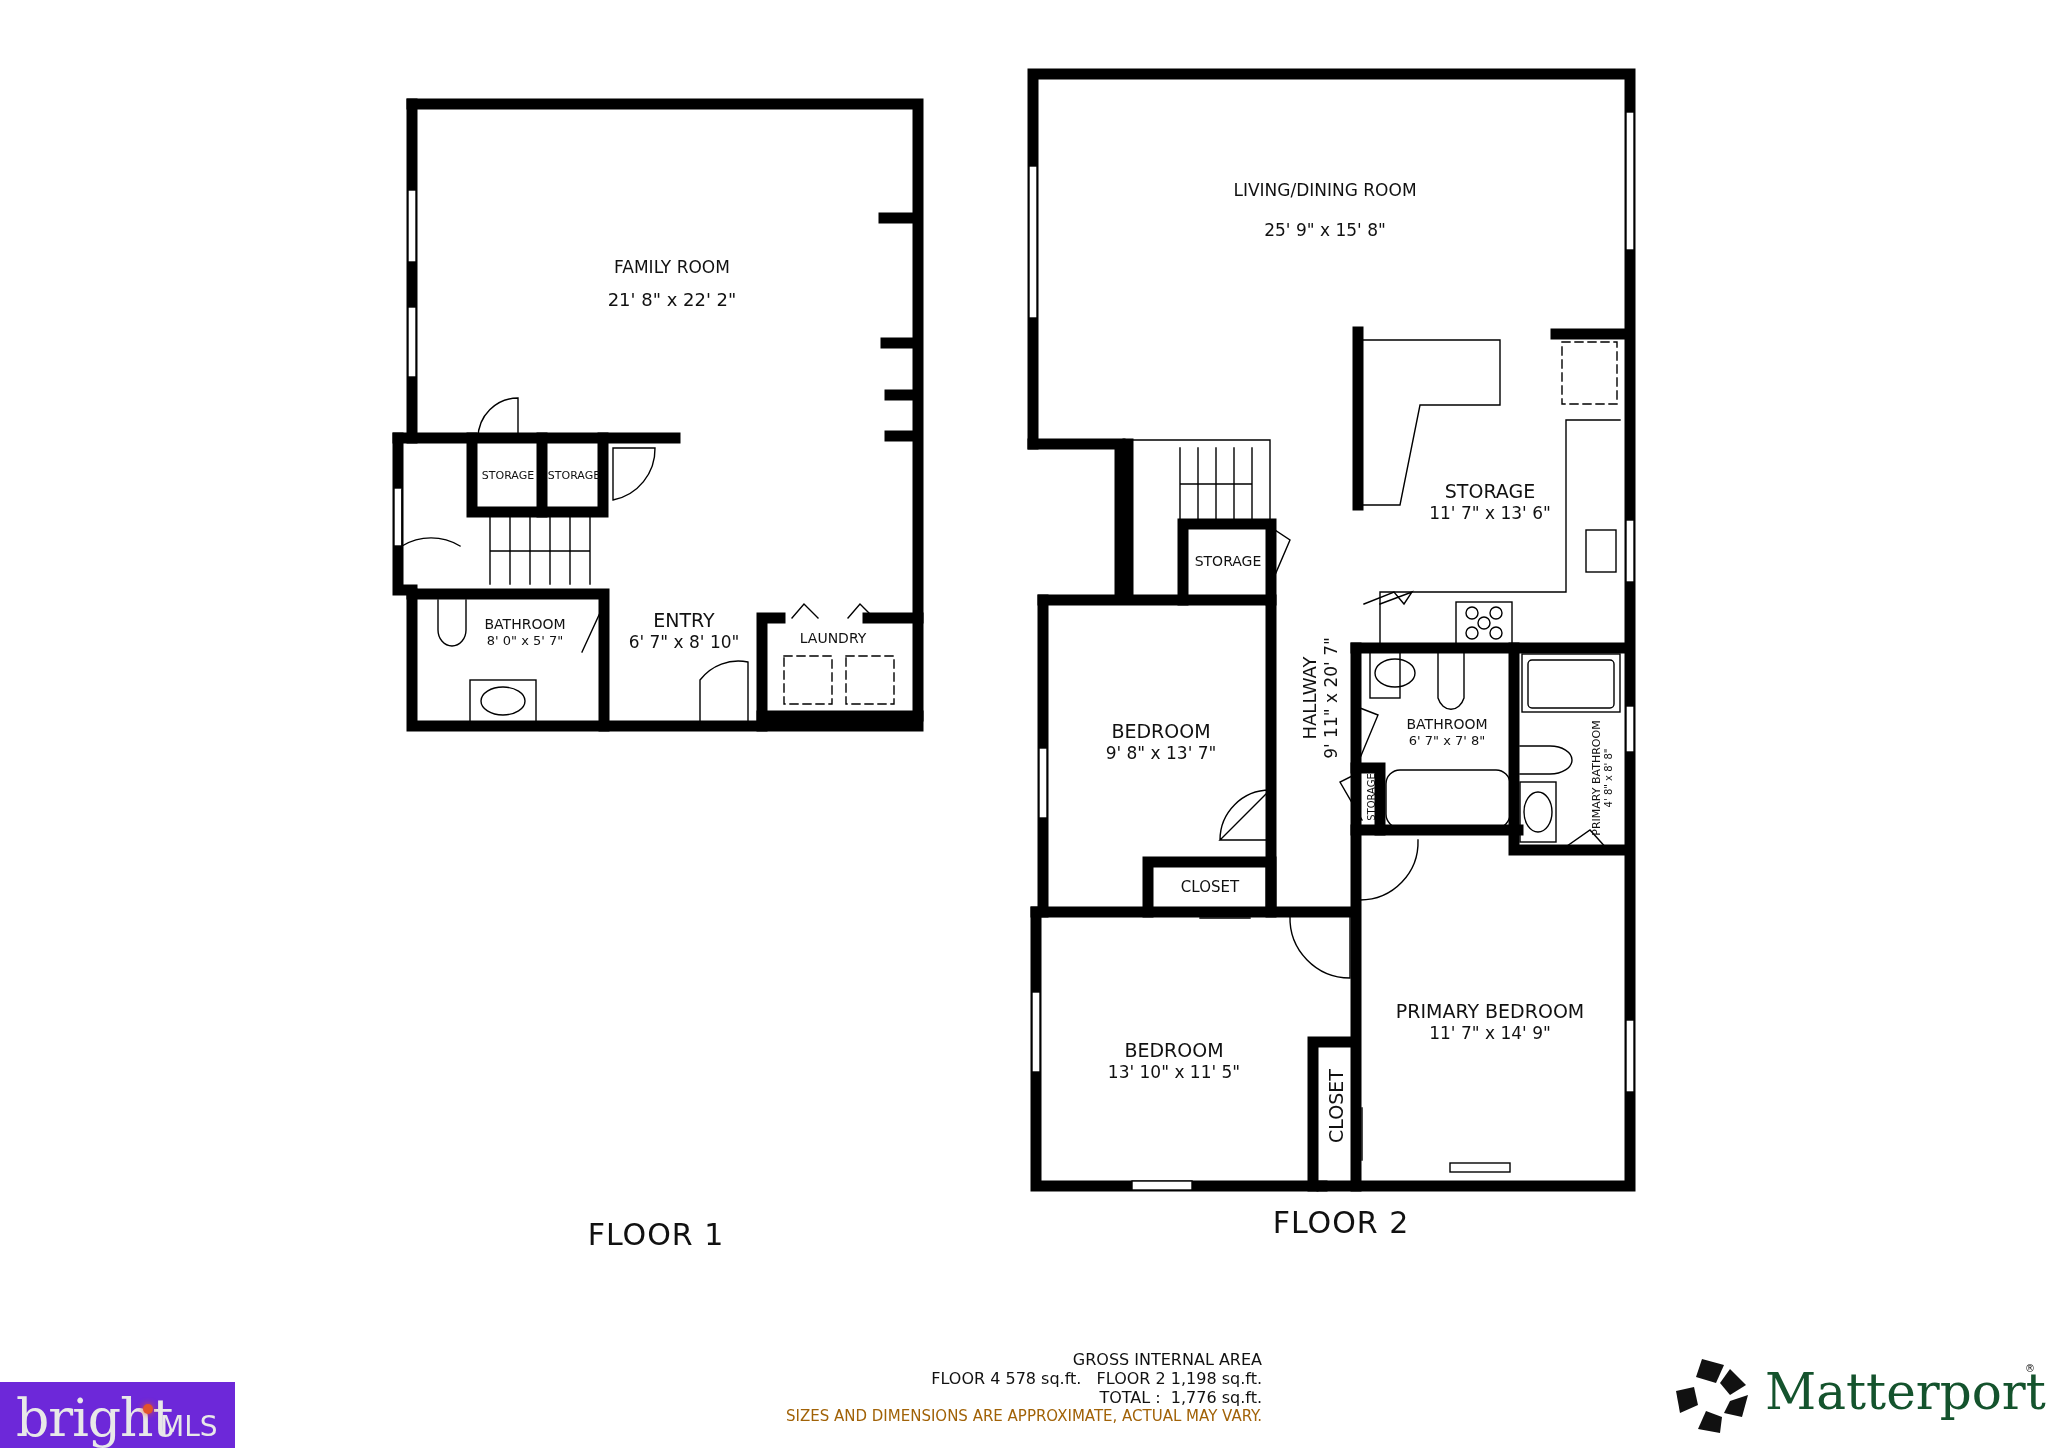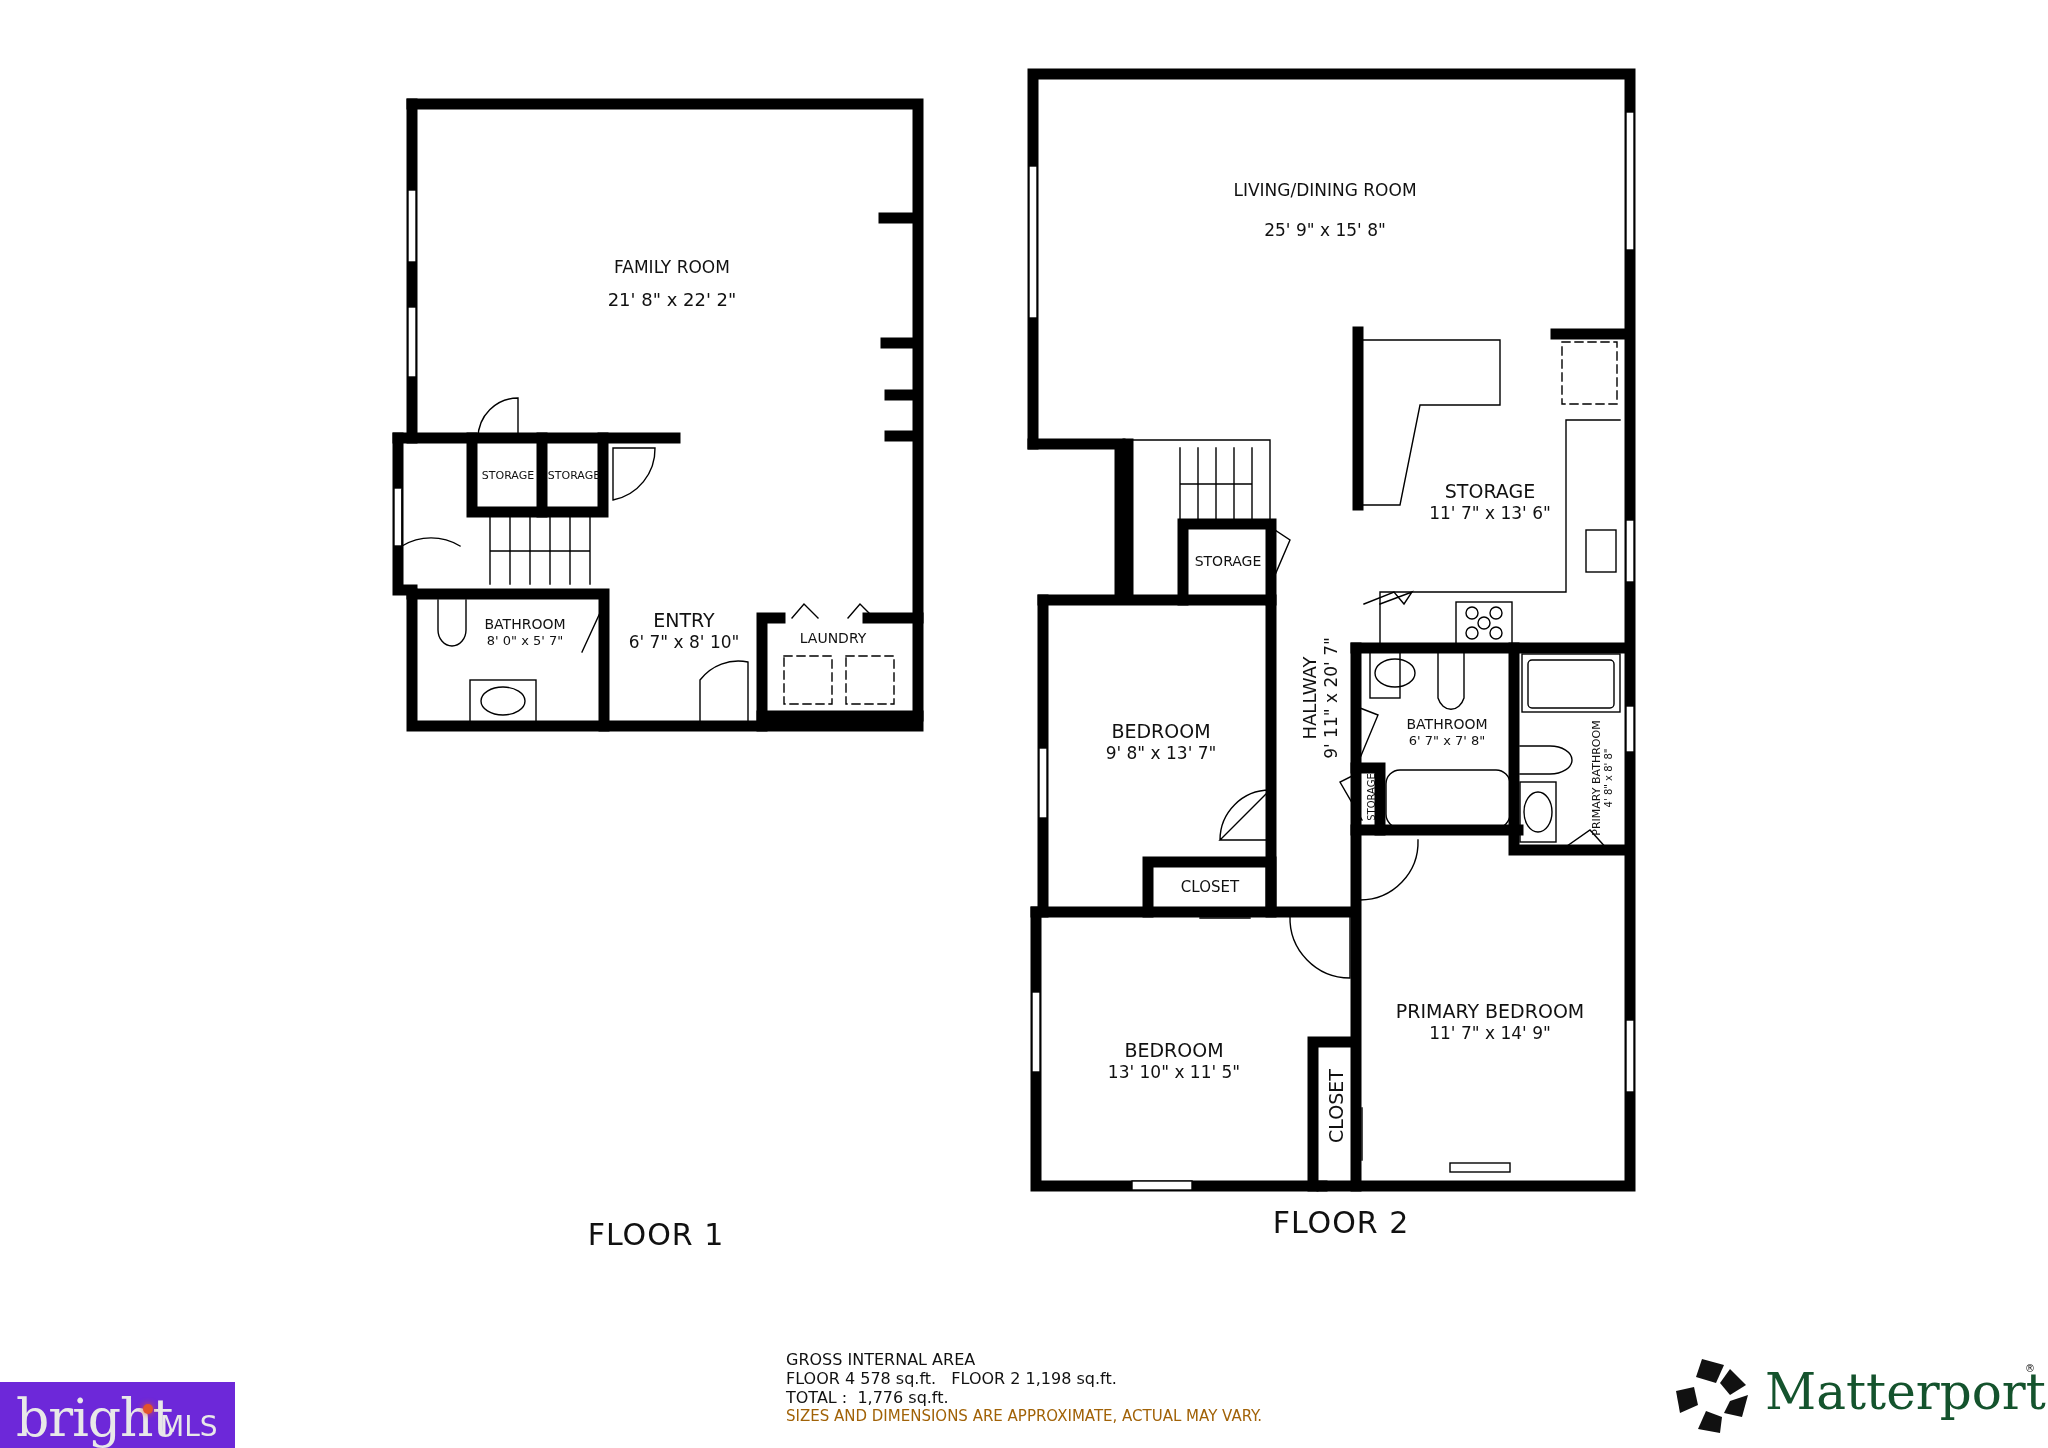--- a/index.html
+++ b/index.html
@@ -3,21 +3,21 @@
 <meta charset="utf-8">
 <style>
   html,body{margin:0;padding:0;background:#fff;}
   body{width:2048px;height:1448px;position:relative;overflow:hidden;font-family:"DejaVu Sans","Liberation Sans",sans-serif;color:#111;}
   svg.plan{position:absolute;left:0;top:0;}
   .lbl{position:absolute;text-align:center;white-space:nowrap;color:#111;transform:translate(-50%,-50%);line-height:1.2;}
   .lbl .n{display:block;}
   .lbl .d{display:block;}
   .vert{transform:translate(-50%,-50%) rotate(-90deg);}
   .floor-title{position:absolute;font-size:30px;transform:translate(-50%,-50%);letter-spacing:1px;}
-  .area{position:absolute;left:1024px;top:1350px;transform:translateX(-50%);text-align:left;font-size:16px;line-height:19px;}
+  .area{position:absolute;left:1024px;top:1350px;transform:translateX(-50%);text-align:right;font-size:16px;line-height:19px;}
   .area .note{color:#a16207;font-size:15px;}
   .bright{position:absolute;left:0;top:1372px;width:235px;height:76px;background:#6d28d9;margin-top:10px;}
   .bright .b{position:absolute;left:16px;top:6px;font-family:"DejaVu Serif",serif;font-size:52px;color:#e8e8e8;letter-spacing:-1px;}
   .bright .m{position:absolute;left:160px;top:28px;font-size:28px;color:#e8e8e8;}
   .bright .dot{position:absolute;left:143px;top:22px;width:10px;height:10px;border-radius:50%;background:#e2532b;box-shadow:0 0 6px #e2532b;}
   .matter{position:absolute;left:1670px;top:1355px;height:80px;}
   .matter .word{position:absolute;left:95px;top:8px;font-family:"DejaVu Serif",serif;font-size:50px;color:#14532d;}
   .matter .reg{position:absolute;left:355px;top:8px;font-size:10px;}
 </style>
 </head>

